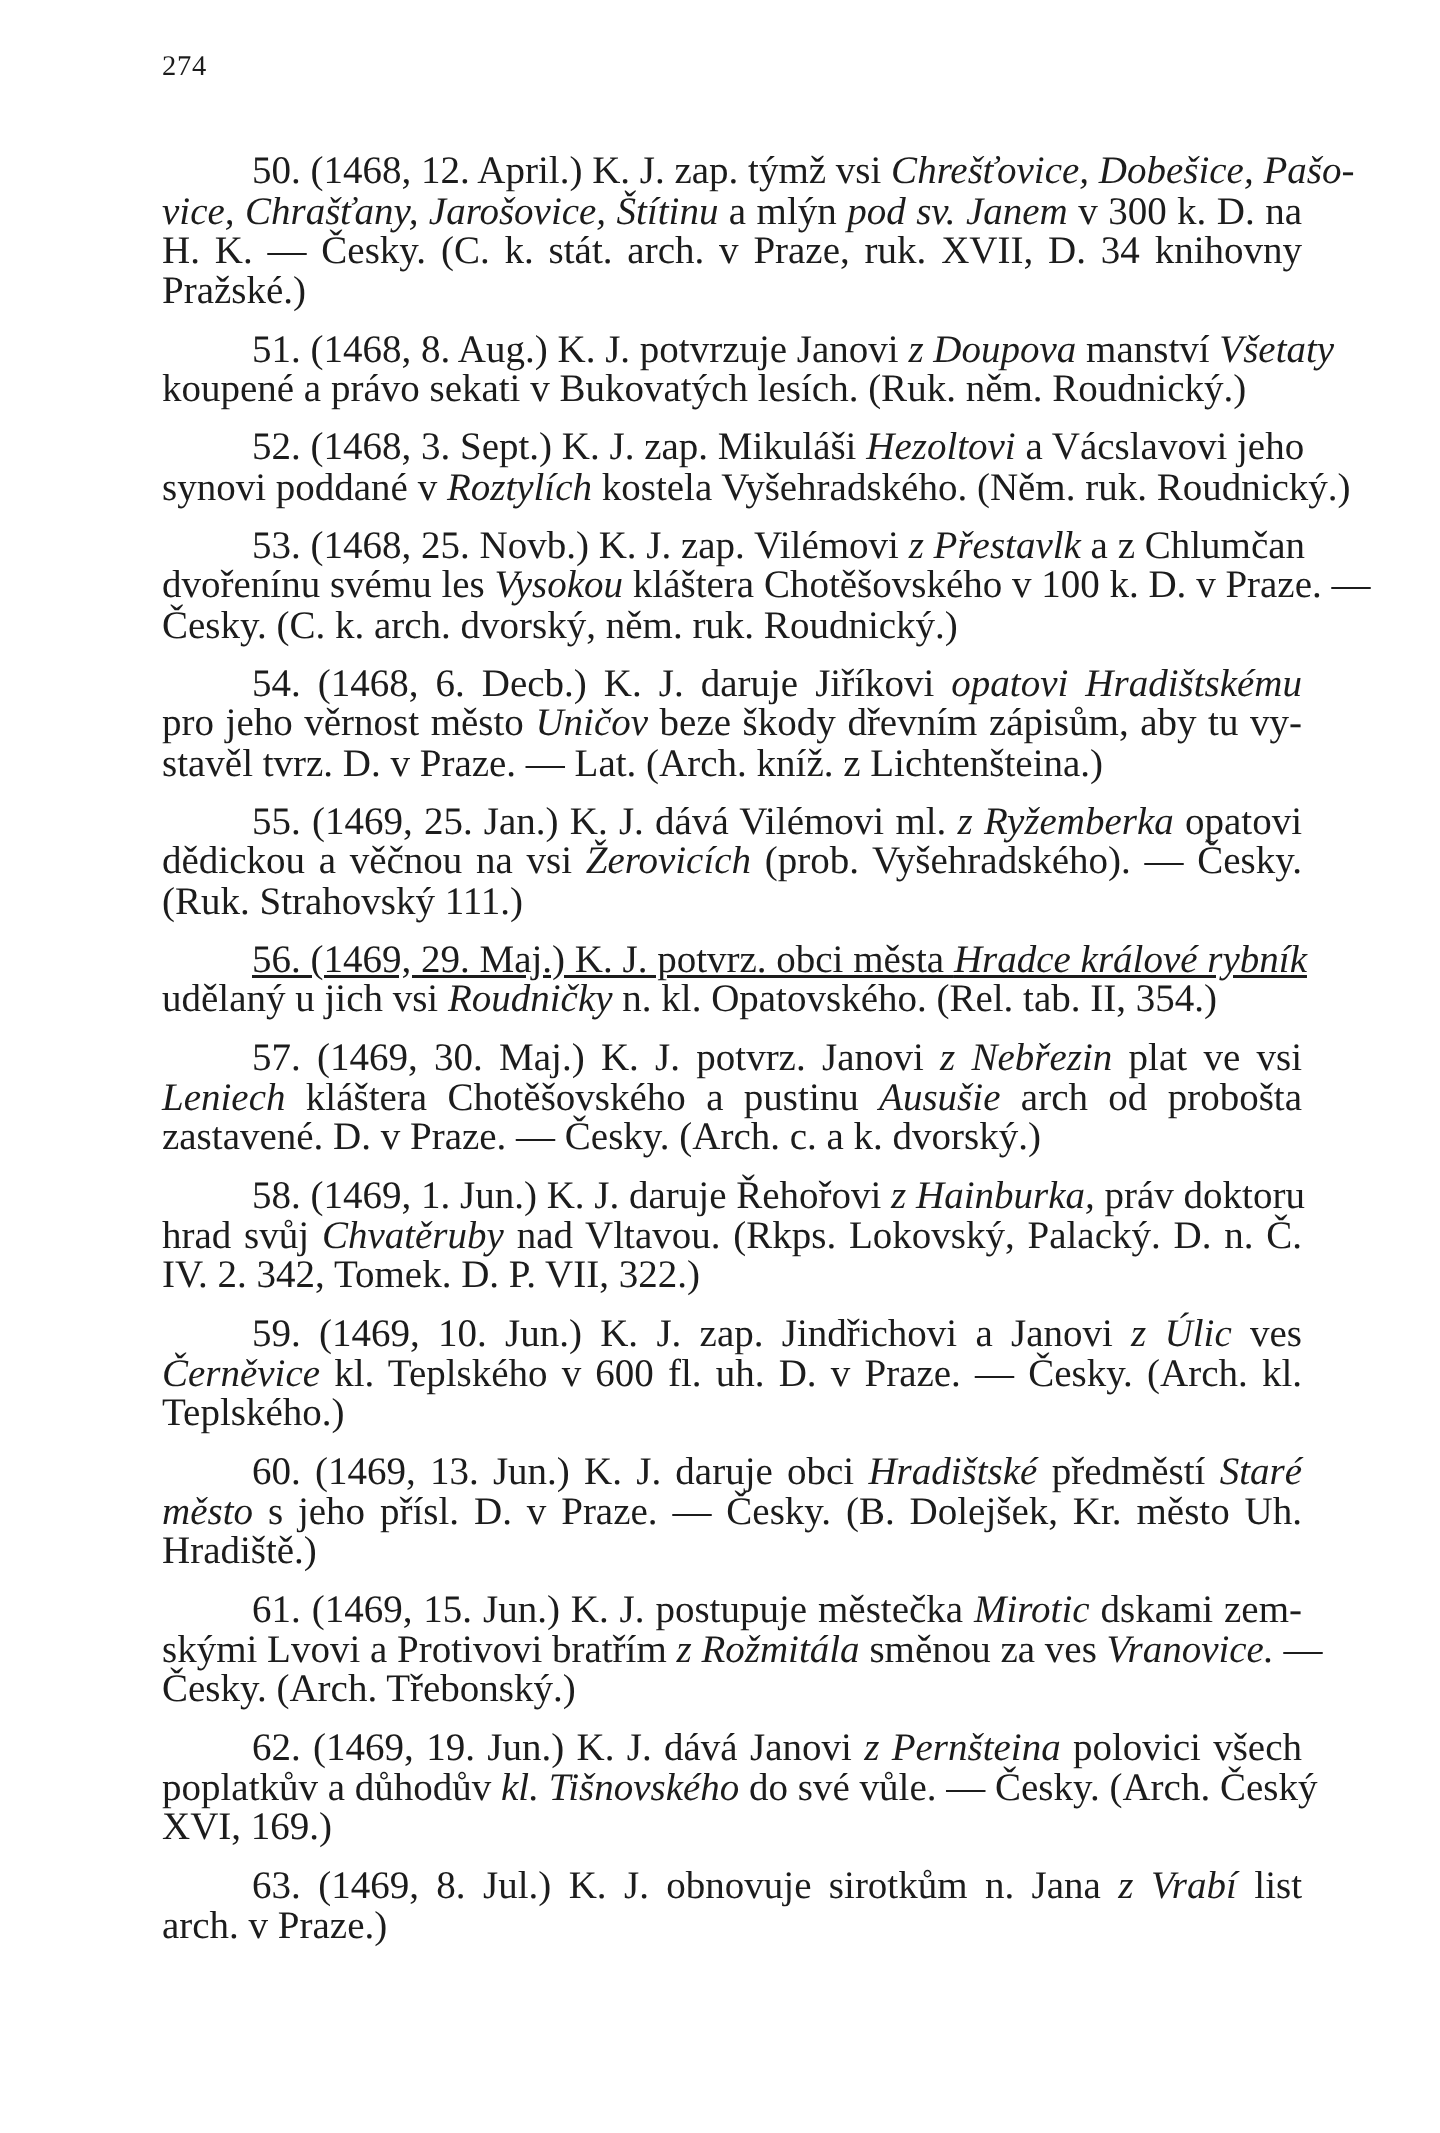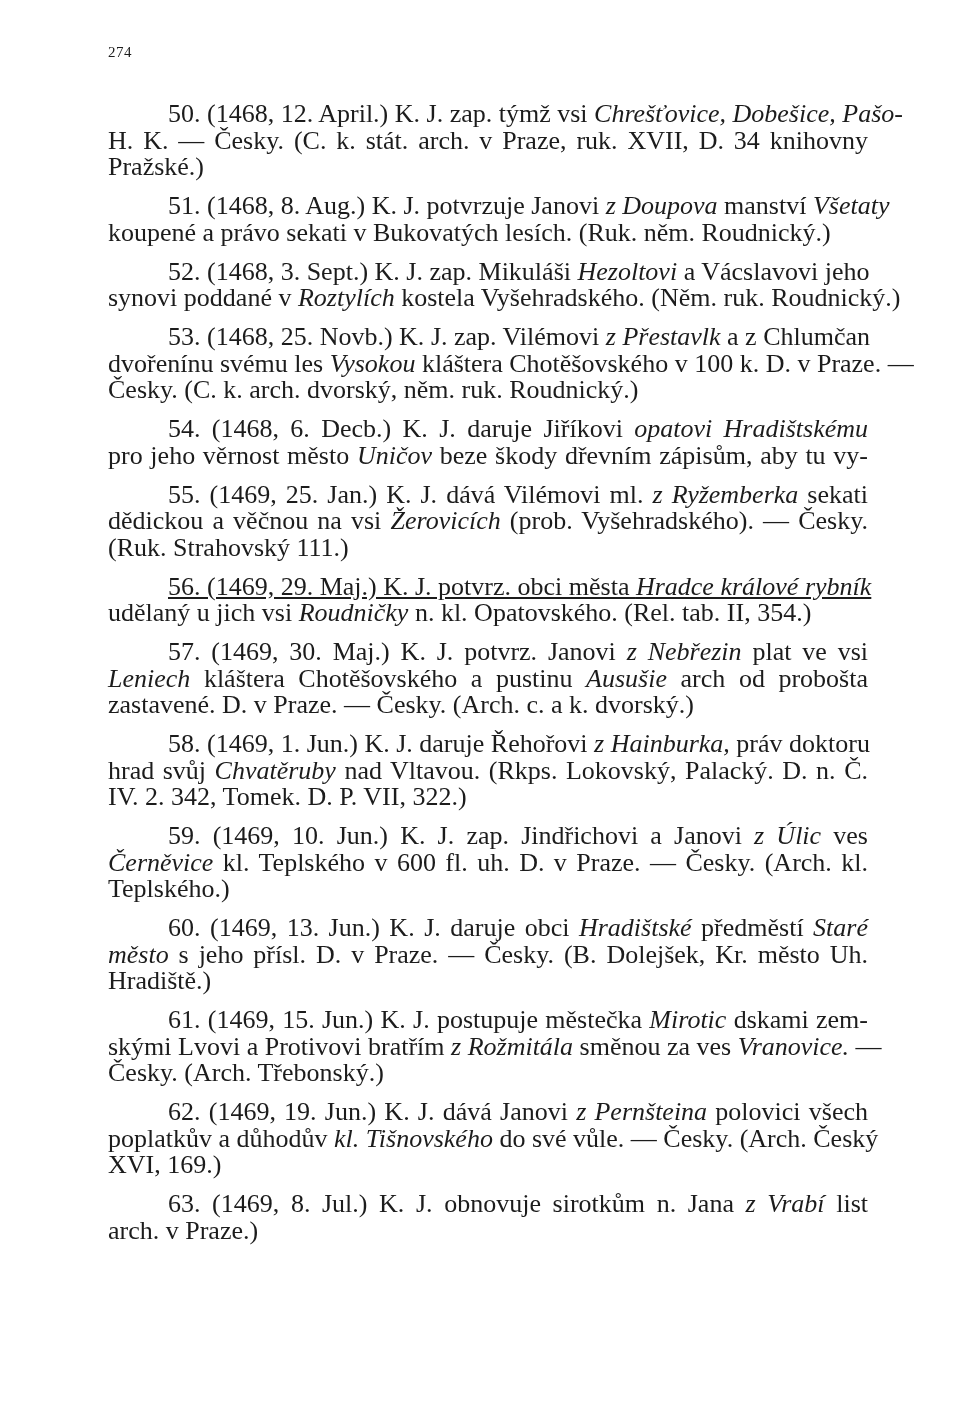--- a/index.html
+++ b/index.html
@@ -2,22 +2,22 @@
 <html><head>
 <meta charset="utf-8">
 <style>
   html, body { margin: 0; padding: 0; background: #ffffff; }
   body {
     width: 960px; height: 1422px; position: relative; overflow: hidden;
     font-family: "Liberation Serif", "DejaVu Serif", serif;
     color: #1c1c1c;
   }
   .page-number {
-    position: absolute; left: 108px; top: 44px;
-    font-size: 15px; letter-spacing: 0.5px;
+    position: absolute; left: 108px; top: 34px;
+    font-size: 19px; letter-spacing: 0.5px;
   }
   .column {
     position: absolute; left: 108px; top: 101px; width: 760px;
   }
   .entry { margin: 0 0 12.5px 0; }
   .line {
     display: block; white-space: nowrap;
     font-size: 26px; line-height: 26.5px; height: 26.5px;
     text-align: justify; text-align-last: justify;
   }
@@ -26,42 +26,44 @@
   .seg.it { font-style: italic; }
   .line span { white-space: pre; }
 </style>
 </head>
 <body>
 
 <div class="page-number">274</div>
 <div class="column" id="column">
     <div class="entry">
       <div class="line first" style="word-spacing: 0px;"><span class="seg">50. (1468, 12. April.) K. J. zap. týmž vsi </span><span class="seg it">Chrešťovice, Dobešice, Pašo-</span></div>
+      <div class="line" style="word-spacing: 0.00120192px;"><span class="seg it">vice, Chrašťany, Jarošovice, Štítinu</span><span class="seg"> a mlýn </span><span class="seg it">pod sv. Janem</span><span class="seg"> v 300 k. D. na</span></div>
       <div class="line" style="word-spacing: 0px;"><span class="seg">H. K. — Česky. (C. k. stát. arch. v Praze, ruk. XVII, D. 34 knihovny</span></div>
       <div class="line last"><span class="seg">Pražské.)</span></div>
     </div>
     <div class="entry">
       <div class="line first" style="word-spacing: 0px;"><span class="seg">51. (1468, 8. Aug.) K. J. potvrzuje Janovi </span><span class="seg it">z Doupova</span><span class="seg"> manství </span><span class="seg it">Všetaty</span></div>
       <div class="line last"><span class="seg">koupené a právo sekati v Bukovatých lesích. (Ruk. něm. Roudnický.)</span></div>
     </div>
     <div class="entry">
       <div class="line first" style="word-spacing: 0.00142045px;"><span class="seg">52. (1468, 3. Sept.) K. J. zap. Mikuláši </span><span class="seg it">Hezoltovi</span><span class="seg"> a Vácslavovi jeho</span></div>
       <div class="line last"><span class="seg">synovi poddané v </span><span class="seg it">Roztylích</span><span class="seg"> kostela Vyšehradského. (Něm. ruk. Roudnický.)</span></div>
     </div>
     <div class="entry">
       <div class="line first" style="word-spacing: 0.00130208px;"><span class="seg">53. (1468, 25. Novb.) K. J. zap. Vilémovi </span><span class="seg it">z Přestavlk</span><span class="seg"> a z Chlumčan</span></div>
       <div class="line" style="word-spacing: 0.00130208px;"><span class="seg">dvořenínu svému les </span><span class="seg it">Vysokou</span><span class="seg"> kláštera Chotěšovského v 100 k. D. v Praze. —</span></div>
       <div class="line last"><span class="seg">Česky. (C. k. arch. dvorský, něm. ruk. Roudnický.)</span></div>
     </div>
     <div class="entry">
       <div class="line first" style="word-spacing: 0px;"><span class="seg">54. (1468, 6. Decb.) K. J. daruje Jiříkovi </span><span class="seg it">opatovi Hradištskému</span></div>
       <div class="line" style="word-spacing: -0.00142045px;"><span class="seg">pro jeho věrnost město </span><span class="seg it">Uničov</span><span class="seg"> beze škody dřevním zápisům, aby tu vy-</span></div>
+      <div class="line last"><span class="seg">stavěl tvrz. D. v Praze. — Lat. (Arch. kníž. z Lichtenšteina.)</span></div>
     </div>
     <div class="entry">
-      <div class="line first" style="word-spacing: 0px;"><span class="seg">55. (1469, 25. Jan.) K. J. dává Vilémovi ml. </span><span class="seg it">z Ryžemberka</span><span class="seg"> sekati</span></div>
+      <div class="line first" style="word-spacing: 0px;"><span class="seg">55. (1469, 25. Jan.) K. J. dává Vilémovi ml. </span><span class="seg it">z Ryžemberka</span><span class="seg"> opatovi</span></div>
       <div class="line" style="word-spacing: 0px;"><span class="seg">dědickou a věčnou na vsi </span><span class="seg it">Žerovicích</span><span class="seg"> (prob. Vyšehradského). — Česky.</span></div>
       <div class="line last"><span class="seg">(Ruk. Strahovský 111.)</span></div>
     </div>
     <div class="entry">
       <div class="line first" style="word-spacing: 0.00142045px; text-decoration: underline;"><span class="seg">56. (1469, 29. Maj.) K. J. potvrz. obci města </span><span class="seg it">Hradce králové rybník</span></div>
       <div class="line last"><span class="seg">udělaný u jich vsi </span><span class="seg it">Roudničky</span><span class="seg"> n. kl. Opatovského. (Rel. tab. II, 354.)</span></div>
     </div>
     <div class="entry">
       <div class="line first" style="word-spacing: 0.00130208px;"><span class="seg">57. (1469, 30. Maj.) K. J. potvrz. Janovi </span><span class="seg it">z Nebřezin</span><span class="seg"> plat ve vsi</span></div>
       <div class="line" style="word-spacing: 0px;"><span class="seg it">Leniech</span><span class="seg"> kláštera Chotěšovského a pustinu </span><span class="seg it">Ausušie</span><span class="seg"> arch od probošta</span></div>

